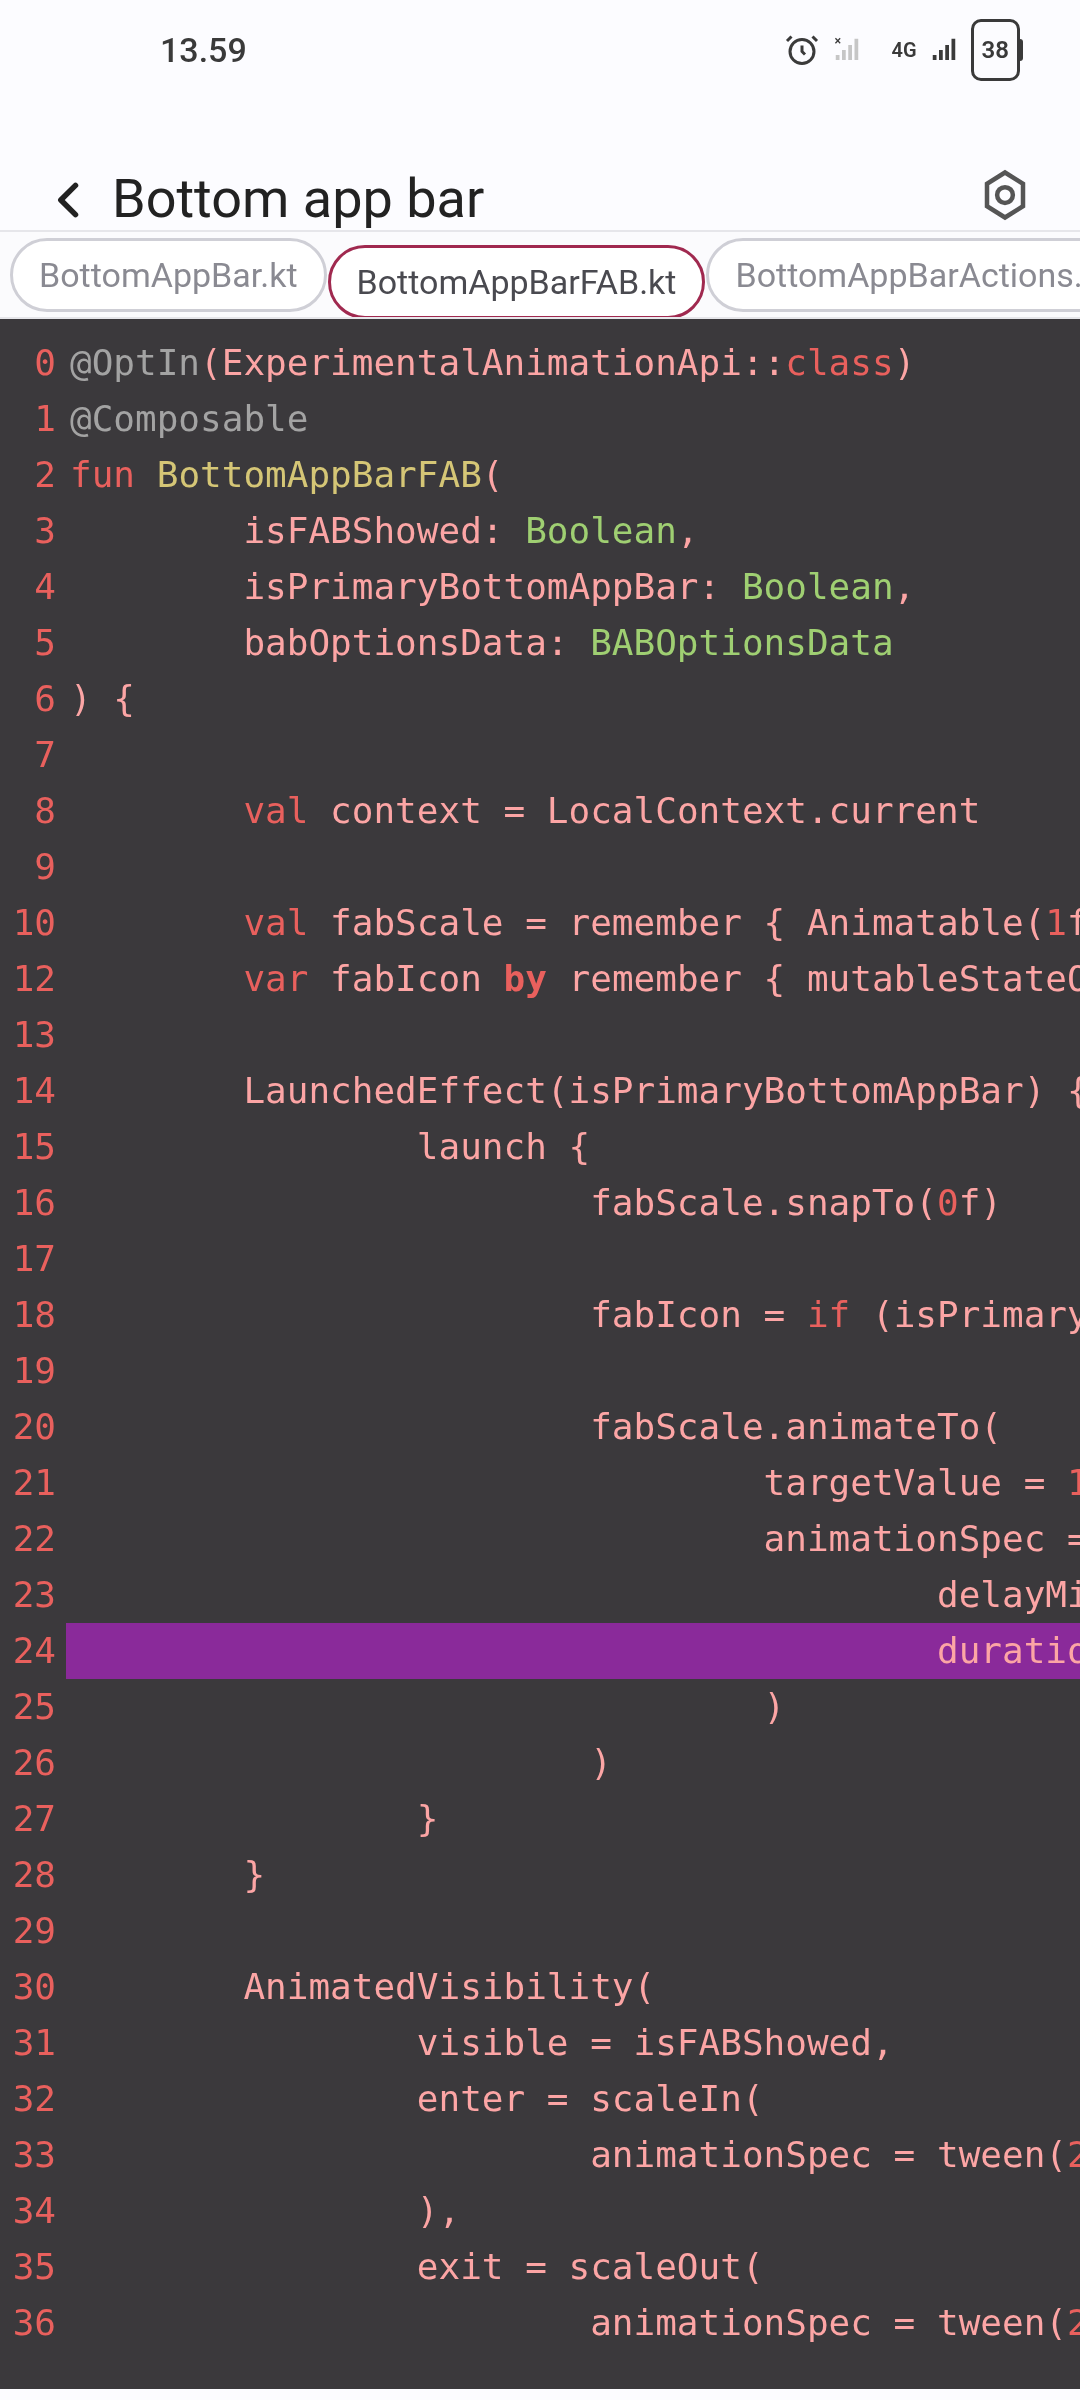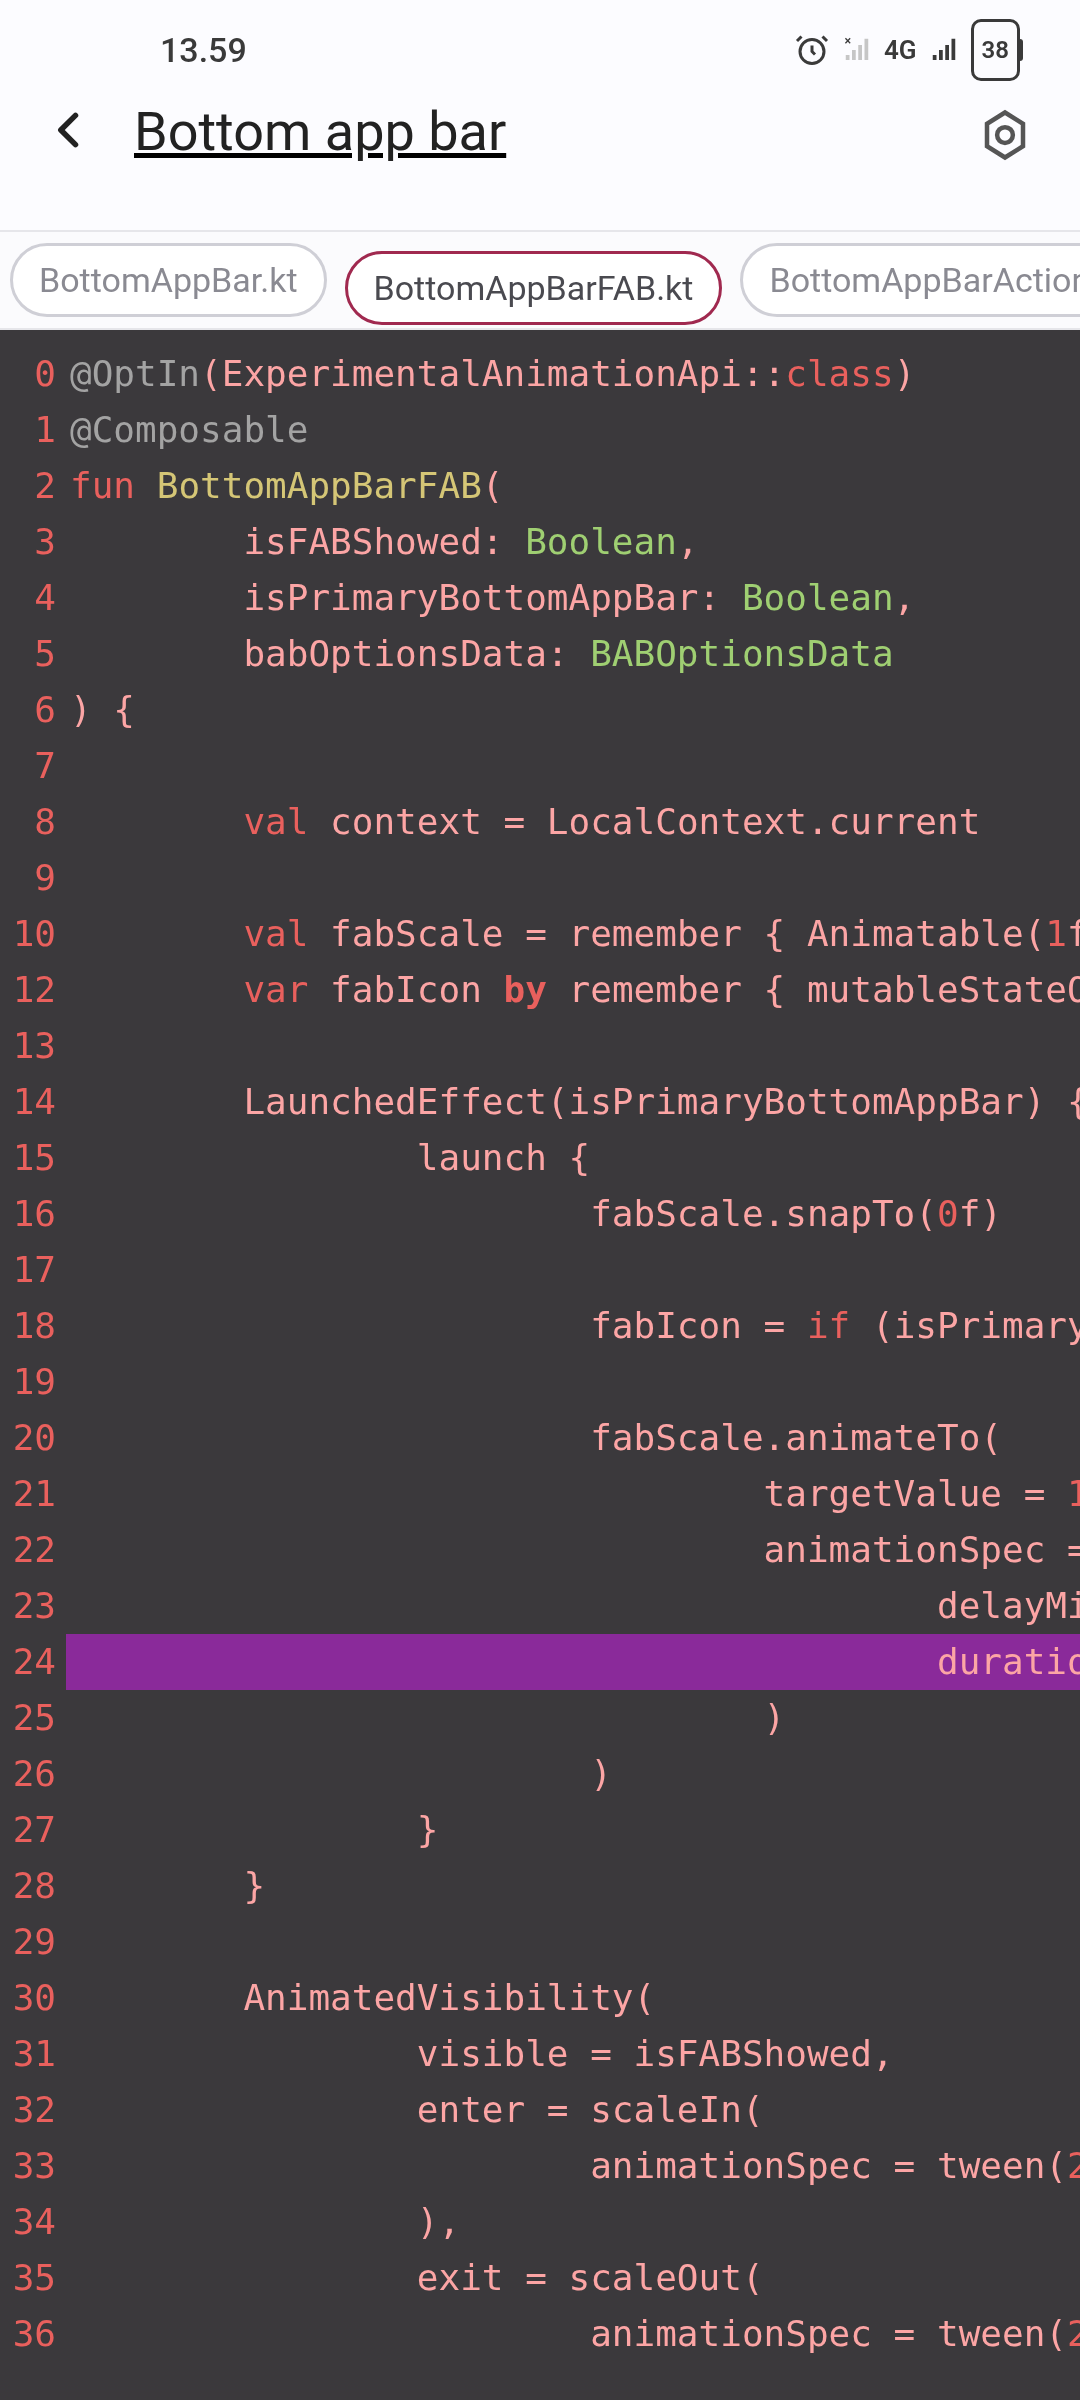--- a/index.html
+++ b/index.html
@@ -3,26 +3,26 @@
 <meta charset="utf-8">
 <style>
   * { margin: 0; padding: 0; box-sizing: border-box; }
   html, body { width: 1080px; height: 2400px; background: #fcfcff; font-family: -apple-system, "Segoe UI", Roboto, sans-serif; overflow: hidden; }
   .statusbar { height: 100px; display: flex; align-items: center; justify-content: space-between; padding: 0 60px 0 160px; font-size: 34px; color: #3a3a3a; font-weight: 500; }
   .status-right { display: flex; align-items: center; gap: 12px; }
   .status-icon { display: inline-flex; align-items: center; }
   .batt-box { border: 3px solid #3a3a3a; border-radius: 10px; padding: 14px 8px; font-size: 24px; font-weight: 600; position: relative; }
   .batt-box::after { content:''; position:absolute; right:-6px; top:30%; width:4px; height:40%; background:#3a3a3a; border-radius:0 3px 3px 0; }
 
-  .appbar { height: 130px; display: flex; align-items: flex-start; padding: 0 40px; gap: 34px; text-decoration: underline; }
+  .appbar { height: 130px; display: flex; align-items: flex-end; padding: 0 40px; gap: 12px; }
   .back-btn { width: 60px; height: 60px; display: flex; align-items: center; justify-content: center; }
   .title { font-size: 54px; font-weight: 400; color: #222; flex: 1; }
   .gear-btn { width: 70px; height: 70px; display: flex; align-items: center; justify-content: center; }
 
-  .tabbar { height: 100px; display: flex; align-items: center; gap: 18px; padding: 0 10px; border-top: 2px solid #e6e6ea; border-bottom: 2px solid #e6e6ea; background:#fbfbfd; overflow:hidden;}
+  .tabbar { height: 89px; display: flex; align-items: center; gap: 1px; padding: 0 10px; border-top: 2px solid #e6e6ea; border-bottom: 2px solid #e6e6ea; background:#fbfbfd; overflow:hidden;}
   .tab { border: 3px solid #cfcfd6; border-radius: 40px; padding: 14px 26px; font-size: 34px; color: #8a8a92; background: #fff; white-space: nowrap; }
   .tab.active { border-color: #a0294f; color: #4a4a50; margin-top: 15px; }
 
   .code-area { background: #3b393c; color: #d7d7d7; font-family: "Menlo","Consolas",monospace; font-size: 36px; line-height: 56px; padding-top: 16px; height: calc(2400px - 100px - 130px - 100px); overflow: hidden; }
   .code-line { display: flex; white-space: pre; }
   .gutter { width: 66px; text-align: right; color: #e9605d; padding-right: 10px; flex-shrink: 0; user-select:none;}
   .code { padding-left: 4px; }
   .hl-row .code { background: #8a2a9a; width: 100%; }
   
   .tk-ann { color: #a3a3a3; }      
@@ -44,21 +44,21 @@
           <circle cx="12" cy="13" r="8"></circle>
           <path d="M12 9v4l2 2M5 3L2 6M22 6l-3-3"></path>
         </svg>
     </span>
     <span class="status-icon">
       <svg width="30" height="30" viewBox="0 0 24 24">
           <path d="M3 20h3v-4H3zM8 20h3v-8H8zM13 20h3V8h-3zM18 20h3V3h-3z" fill="#c6c6c6"></path>
           <text x="2" y="8" font-size="10" fill="#3a3a3a">×</text>
         </svg>
     </span>
-    <span class="status-icon" style="font-size:26px;font-weight:600;">4G</span>
+    <span class="status-icon" style="font-size:20px;font-weight:600;margin-left:18px;">4G</span>
     <span class="status-icon">
       <svg width="30" height="30" viewBox="0 0 24 24">
           <path d="M3 20h3v-4H3zM8 20h3v-8H8zM13 20h3V8h-3zM18 20h3V3h-3z" fill="#3a3a3a"></path>
         </svg>
     </span>
     <span class="batt-box">38</span>
   </div>
 </div>
 
 <div class="appbar">

